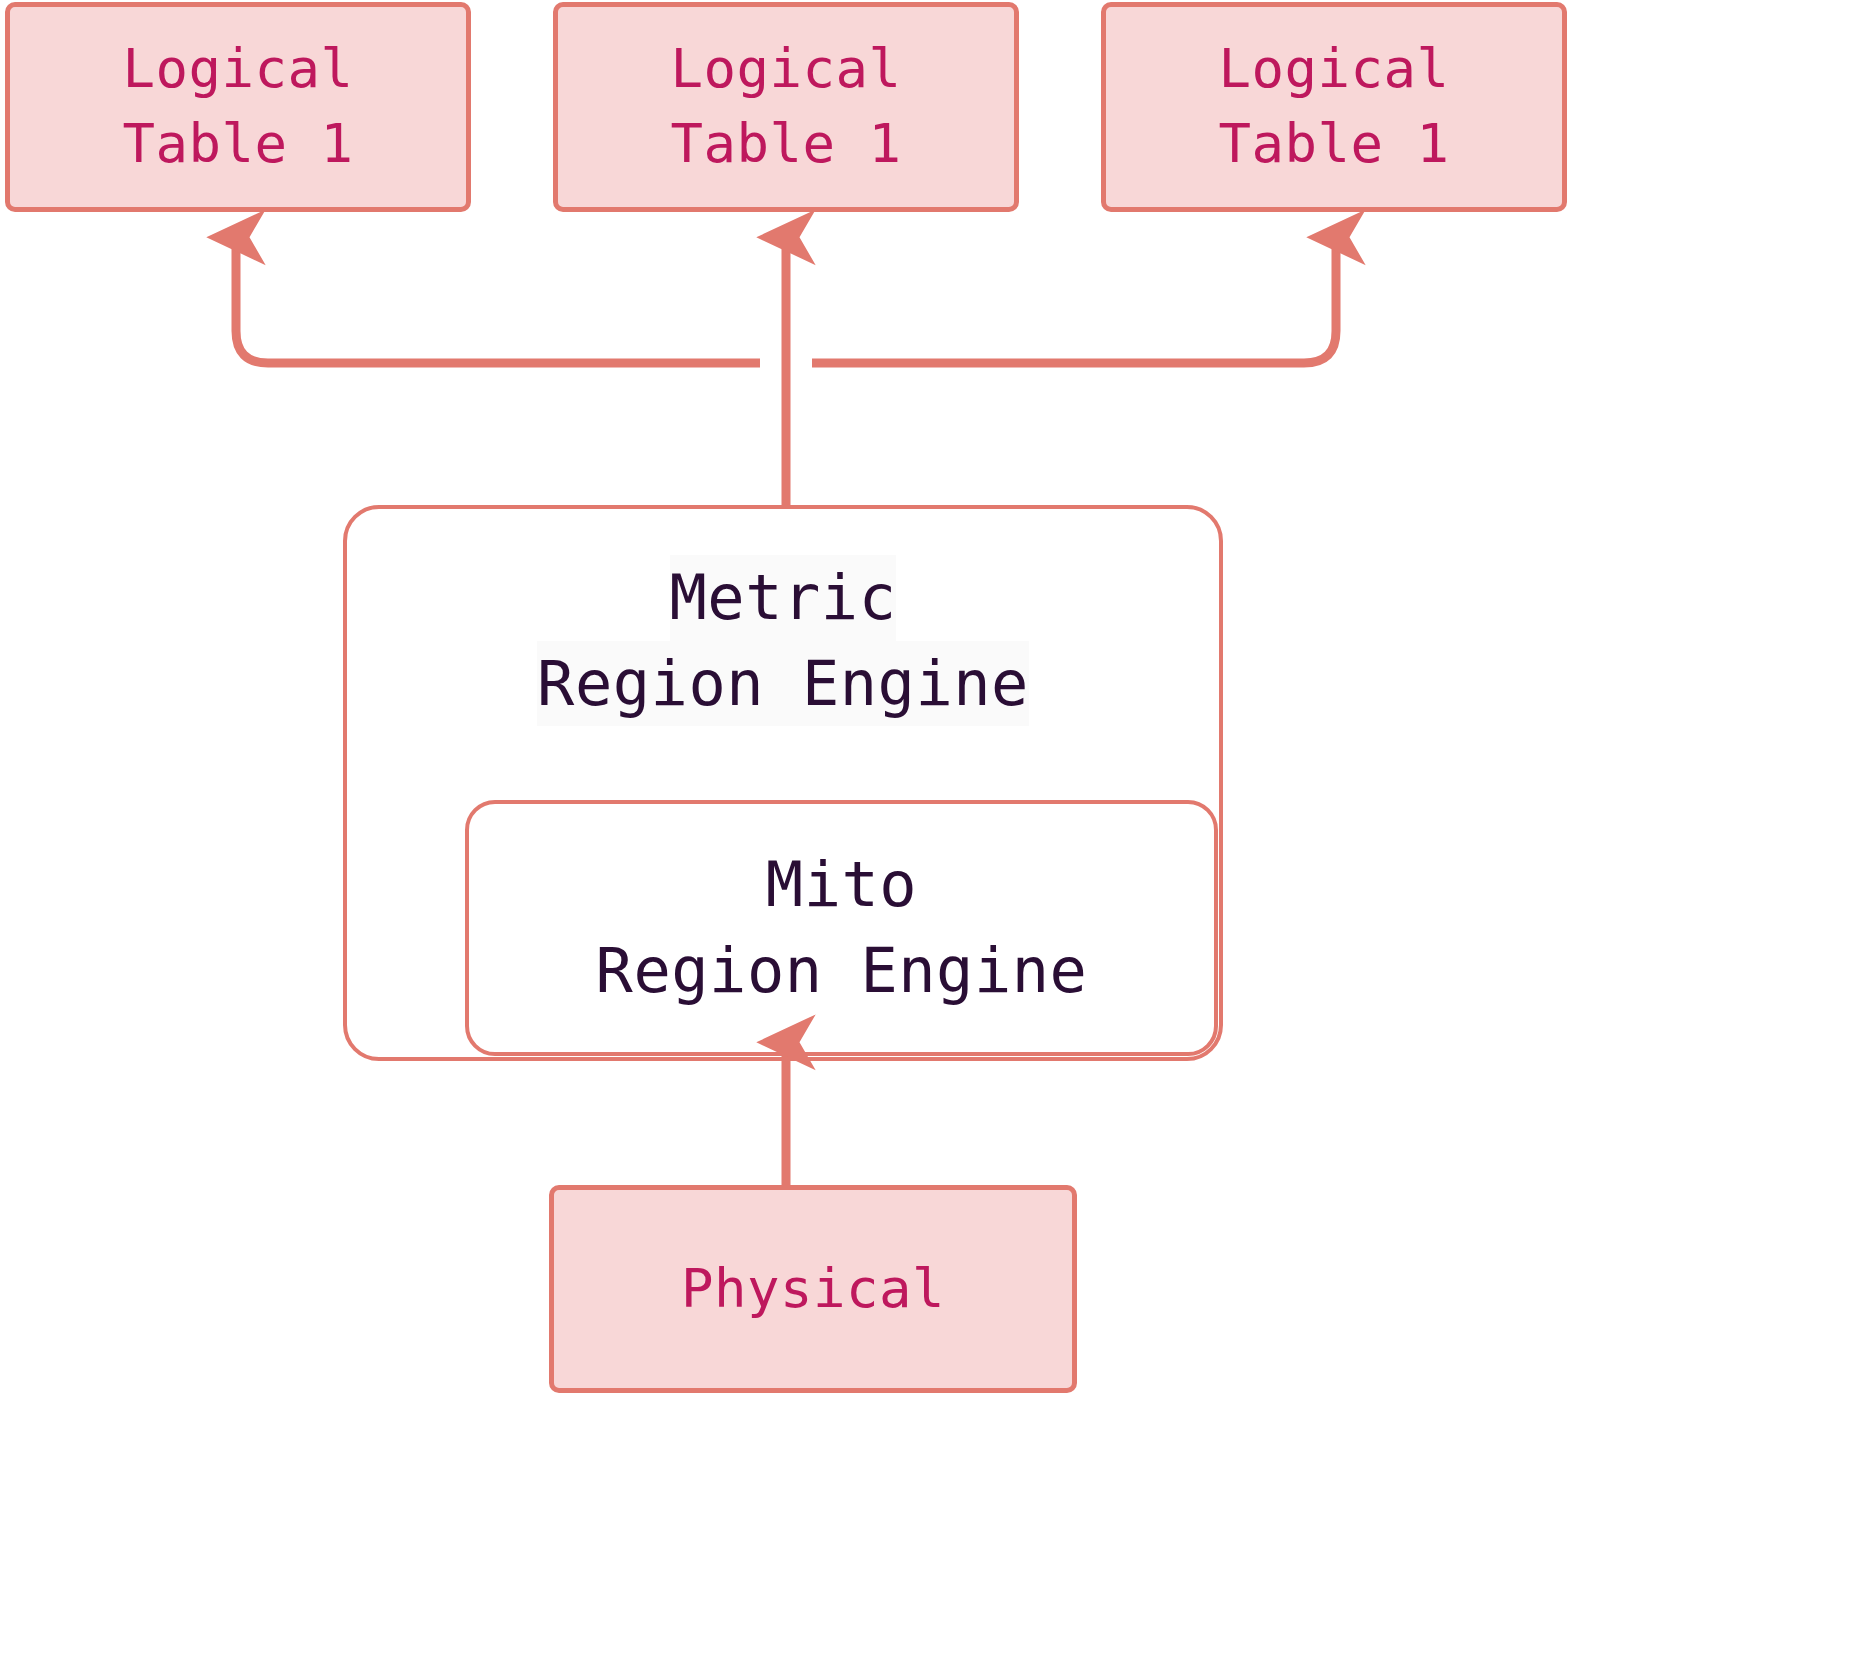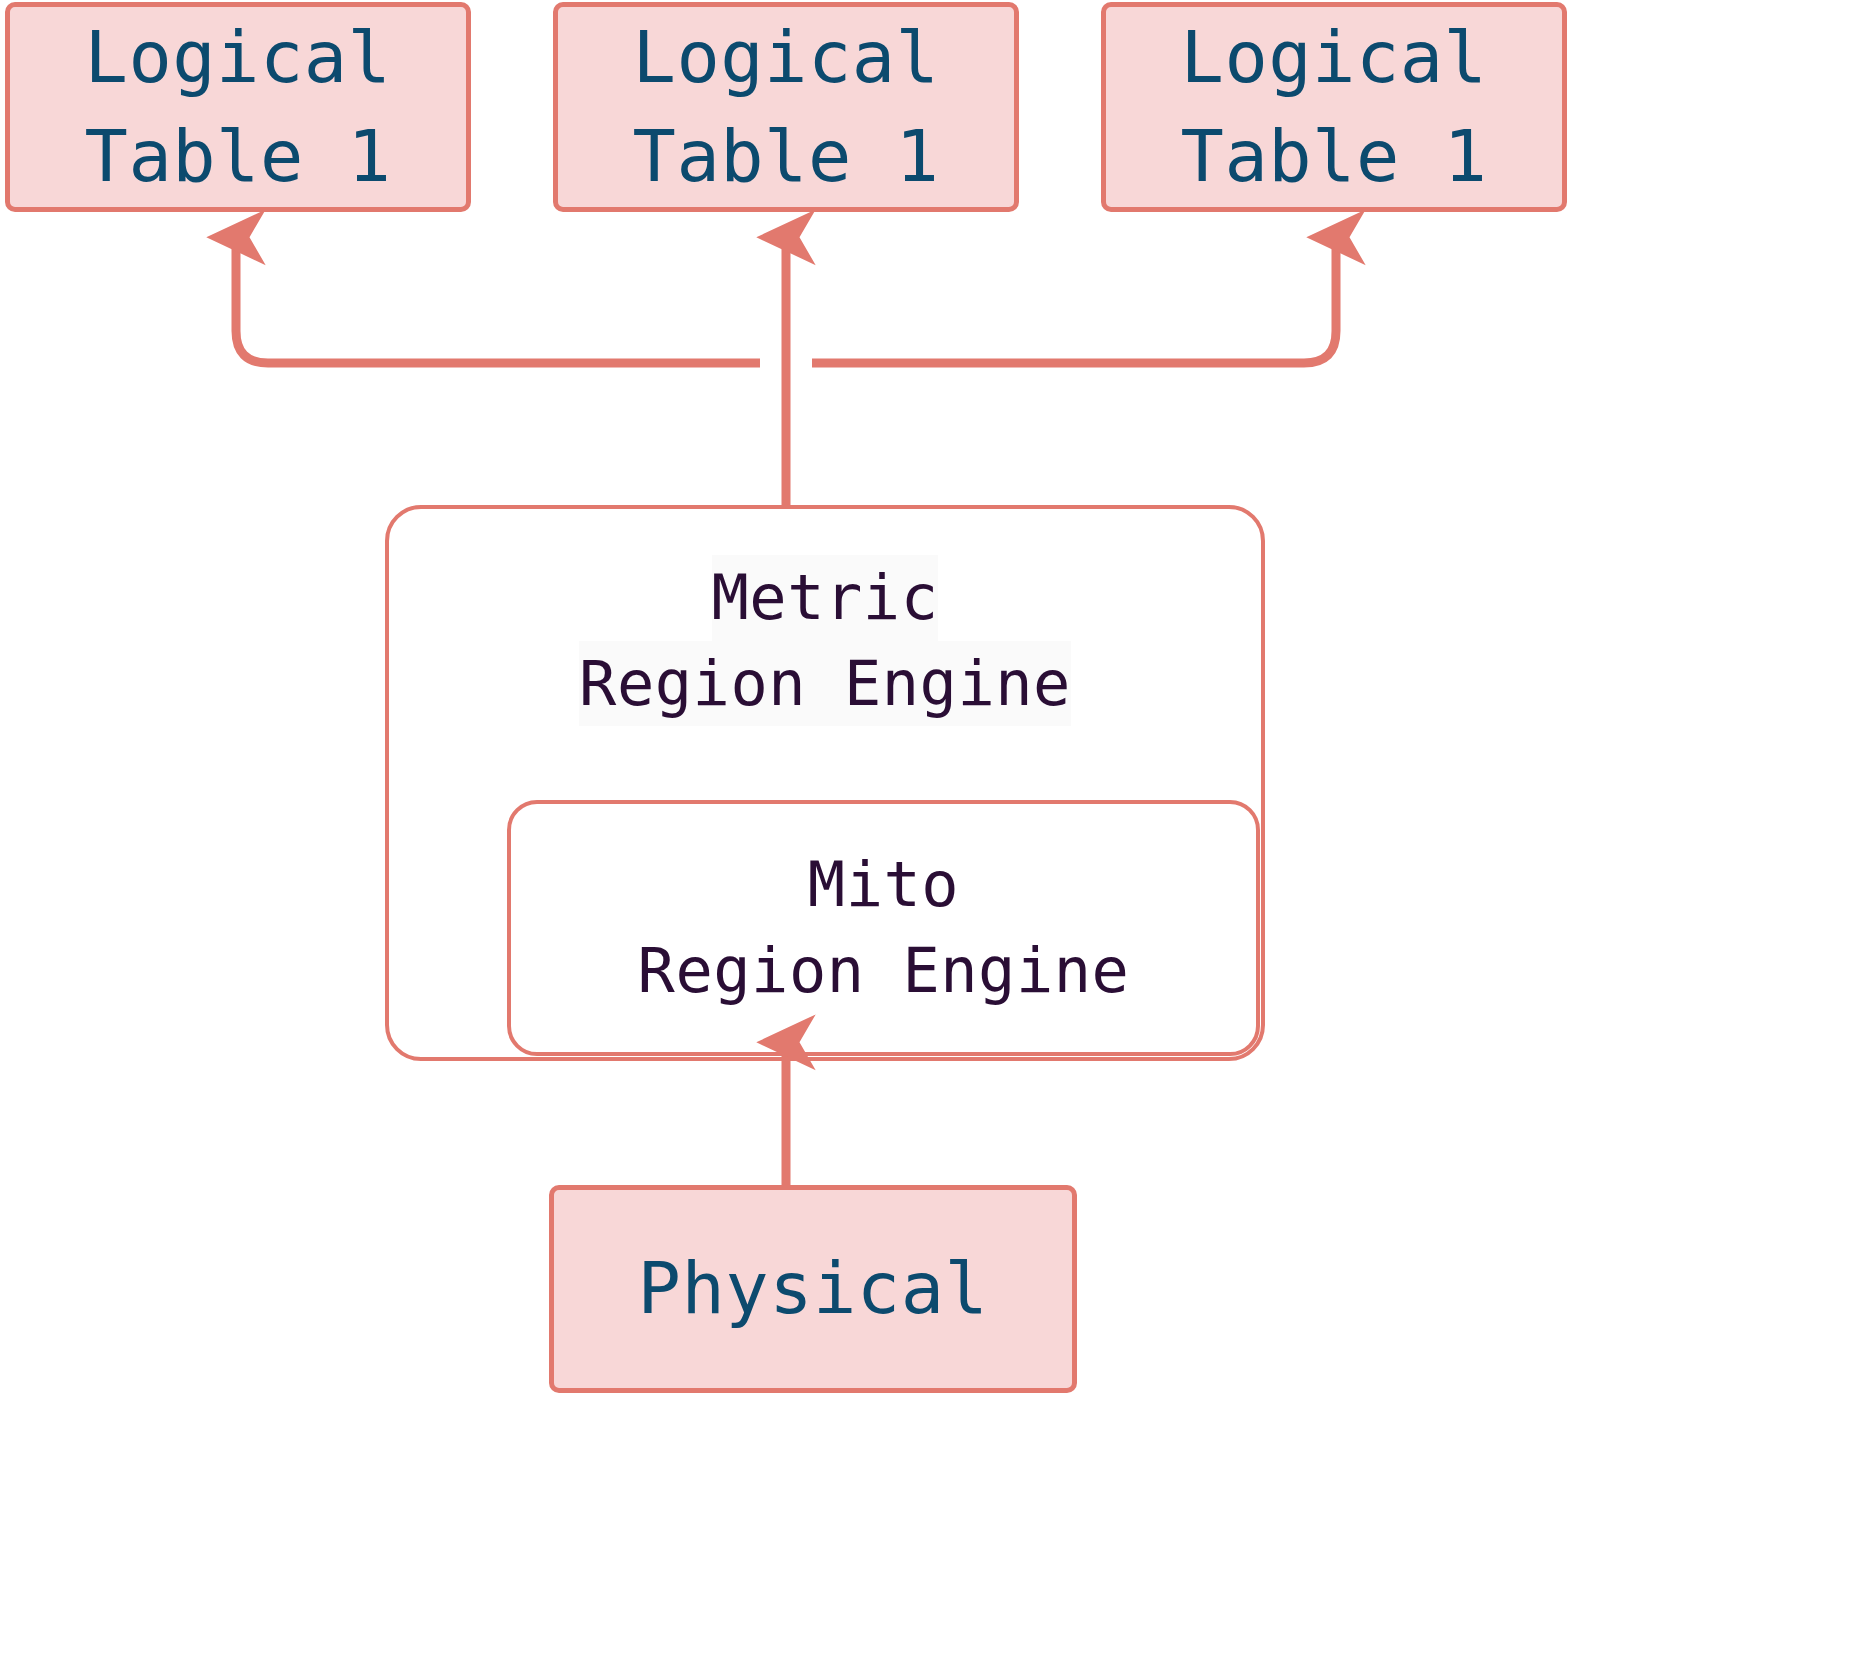--- a/index.html
+++ b/index.html
@@ -31,37 +31,36 @@
   .node-filled {
     position: absolute;
     box-sizing: border-box;
     background: #F8D7D7;
     border: 5px solid #E2796E;
     border-radius: 10px;
     display: flex;
     flex-direction: column;
     align-items: center;
     justify-content: center;
-    color: #0c4a6e;
-    font-size: 72px;
+    color: #be185d;
+    font-size: 54px;
     line-height: 1.38;
     letter-spacing: 0.5px;
     white-space: nowrap;
     z-index: 3;
   }
 
   
   .node-outline {
     position: absolute;
     box-sizing: border-box;
     background: transparent;
     border: 4px solid #E2796E;
     border-radius: 36px;
     z-index: 2;
-    margin-left: 42px;
   }
   .node-outline > .label-stack {
     position: absolute;
     left: 0;
     right: 0;
     display: flex;
     flex-direction: column;
     align-items: center;
     color: #2A0E35;
     font-size: 62px;

